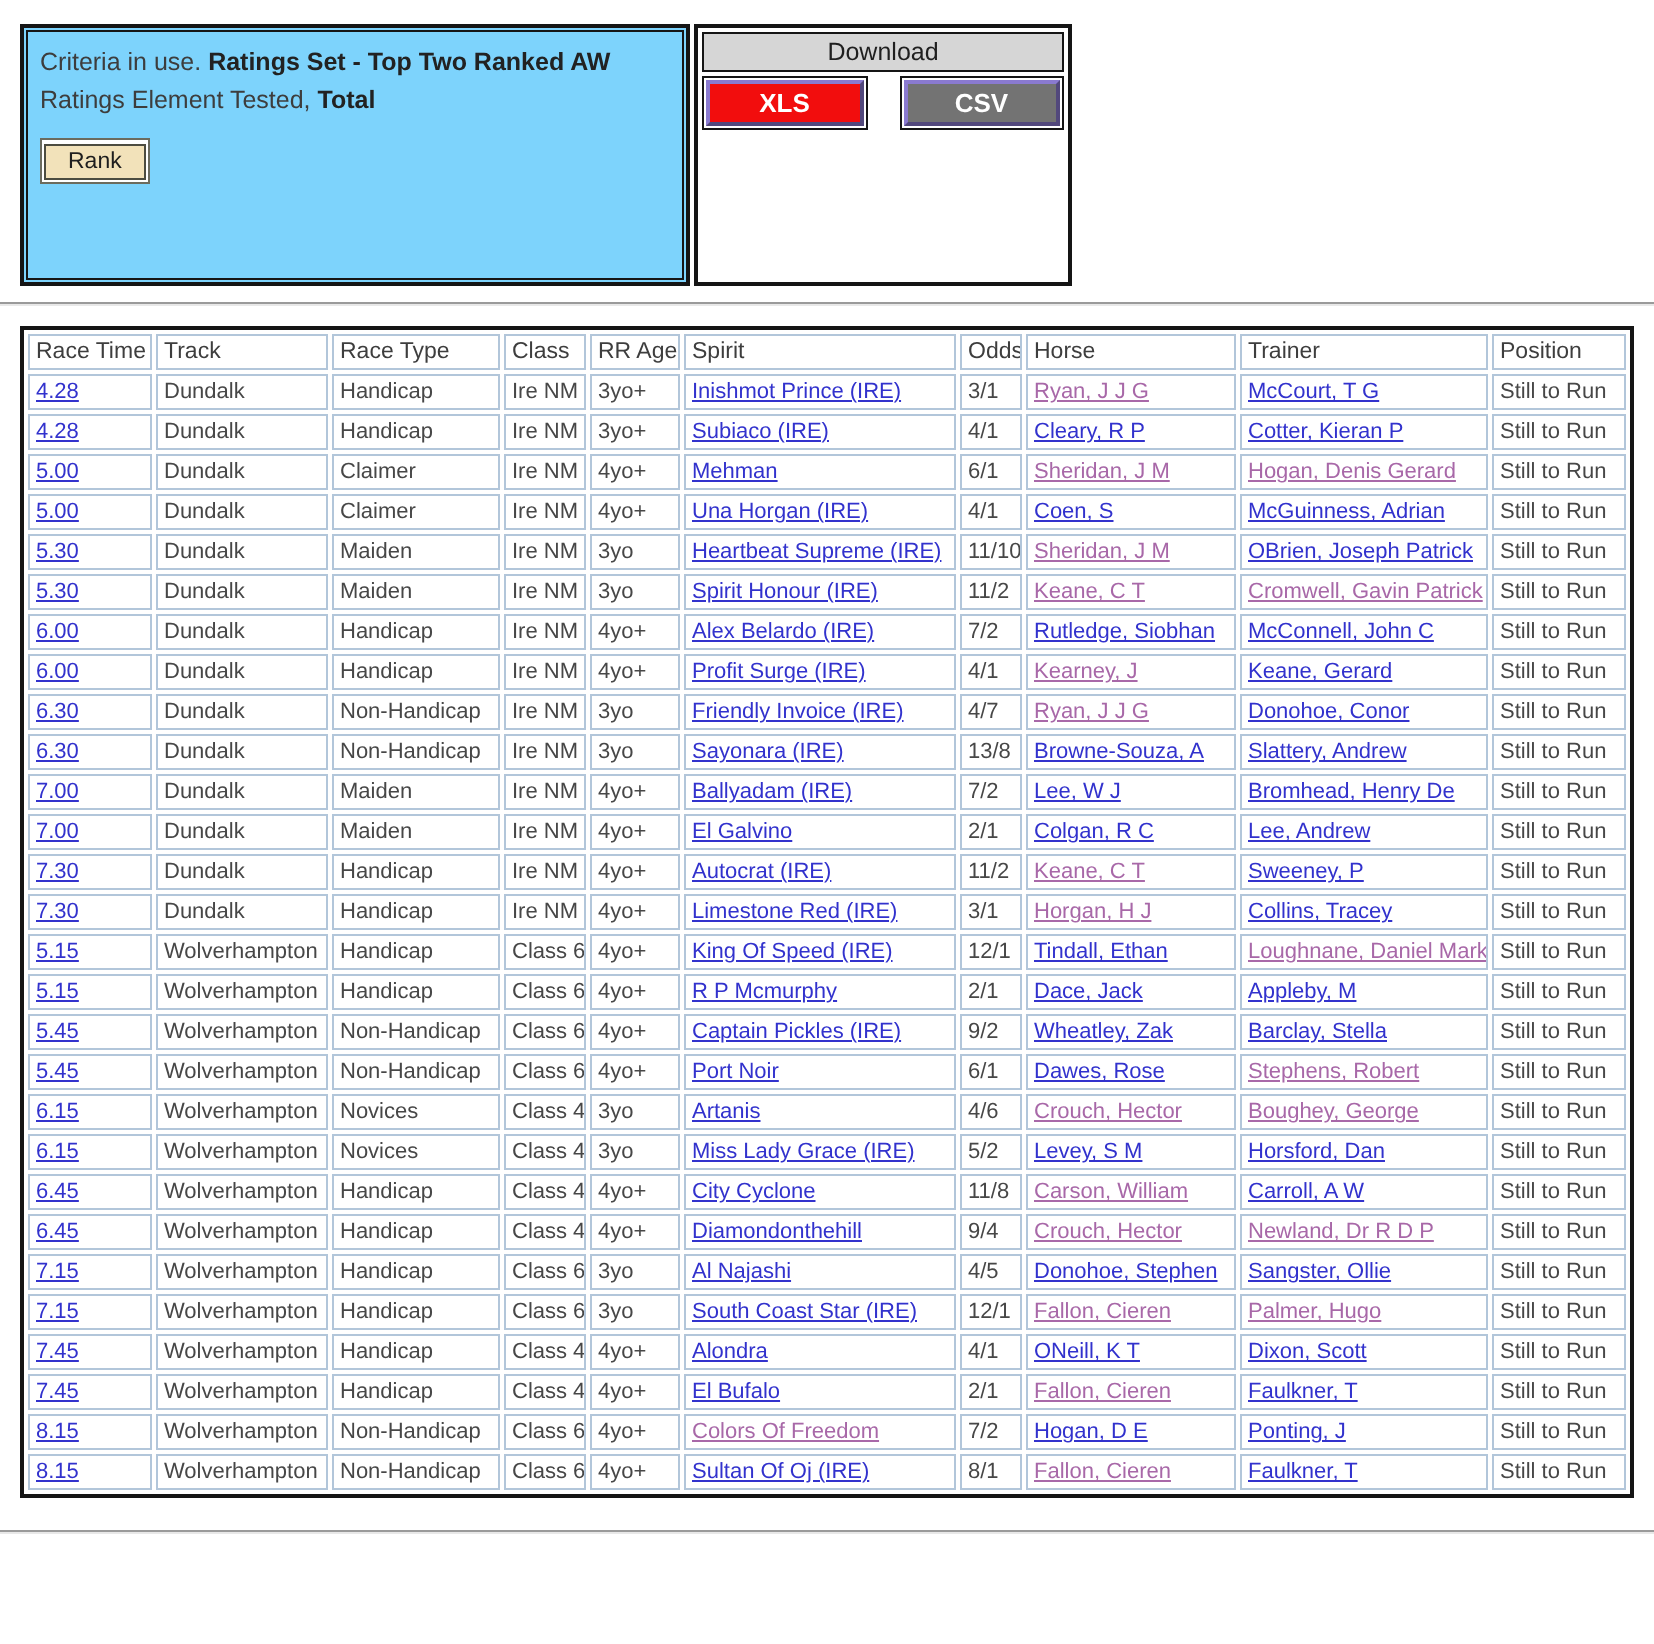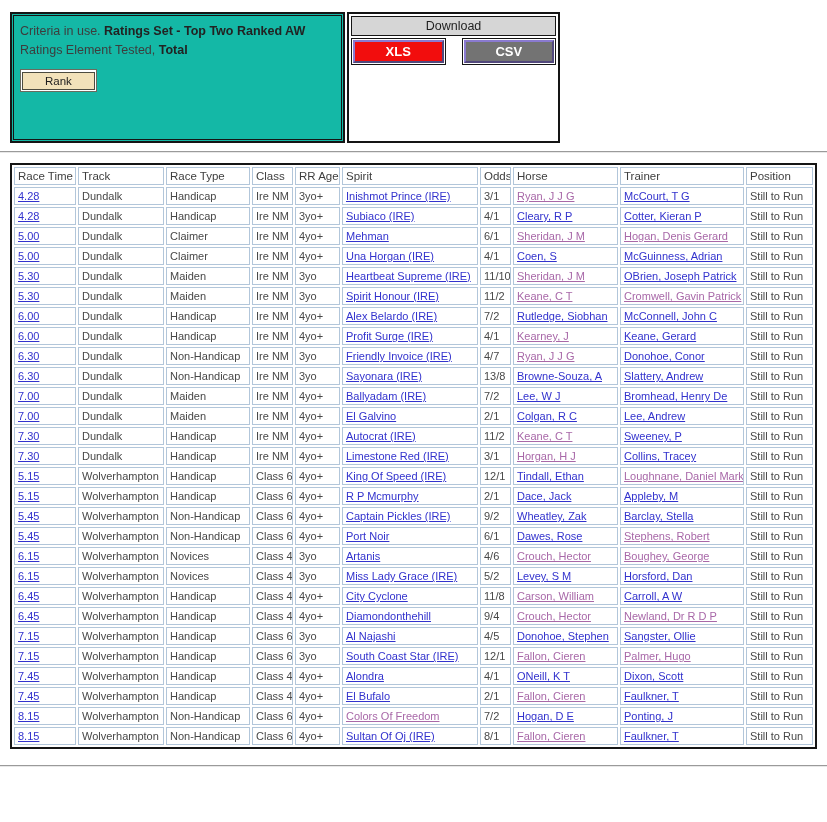--- a/index.html
+++ b/index.html
@@ -6,41 +6,41 @@
   body {
     background:#ffffff;
     font-family:"Liberation Sans", sans-serif;
     color:#474747;
   }
   .page-top { padding:12px 10px 8px 10px; display:flex; gap:2px; align-items:stretch; }
 
   
   .criteria-box {
     width:335px; height:131px; box-sizing:border-box;
-    border:2px solid #151515; padding:1px; background:#14b8a6;
+    border:2px solid #151515; padding:1px; background:#7dd3fc;
   }
   .criteria-inner {
     border:1px solid #151515; height:100%; box-sizing:border-box;
     padding:6px 6px 4px 6px; overflow:hidden;
   }
   .criteria-line { font-size:12.5px; color:#3d3d3d; white-space:nowrap; line-height:1.5; }
   .criteria-line b { color:#222; }
   .btn-group { display:inline-block; border:1px solid #6b6b5e; padding:1px; background:#fff; vertical-align:top; }
   .rank-wrap { margin-top:9px; }
   .clear-wrap { margin-top:5px; }
   .tan-btn {
     background:#f2e2ba; border:1px solid #4c4c40; color:#1e1e1e;
     font-family:"Liberation Sans", sans-serif; font-size:11.5px;
-    padding:2px 22px; margin:0 1px 0 0; cursor:pointer;
+    padding:2px 11px; margin:0 1px 0 0; cursor:pointer;
   }
   .tan-btn:last-child { margin-right:0; }
 
   
   .download-box {
-    width:213px; height:131px; box-sizing:border-box;
+    width:189px; height:131px; box-sizing:border-box;
     border:2px solid #151515; padding:2px; background:#fff;
     display:flex; flex-direction:column; gap:2px;
   }
   .dl-header {
     border:1px solid #151515; background:#d6d6d6; color:#1f1f1f;
     text-align:center; font-size:12.5px; padding:2px 0;
   }
   .dl-row { display:flex; gap:16px; }
   .dl-cell { flex:1; border:1px solid #151515; padding:1px; }
   .dl-btn {

